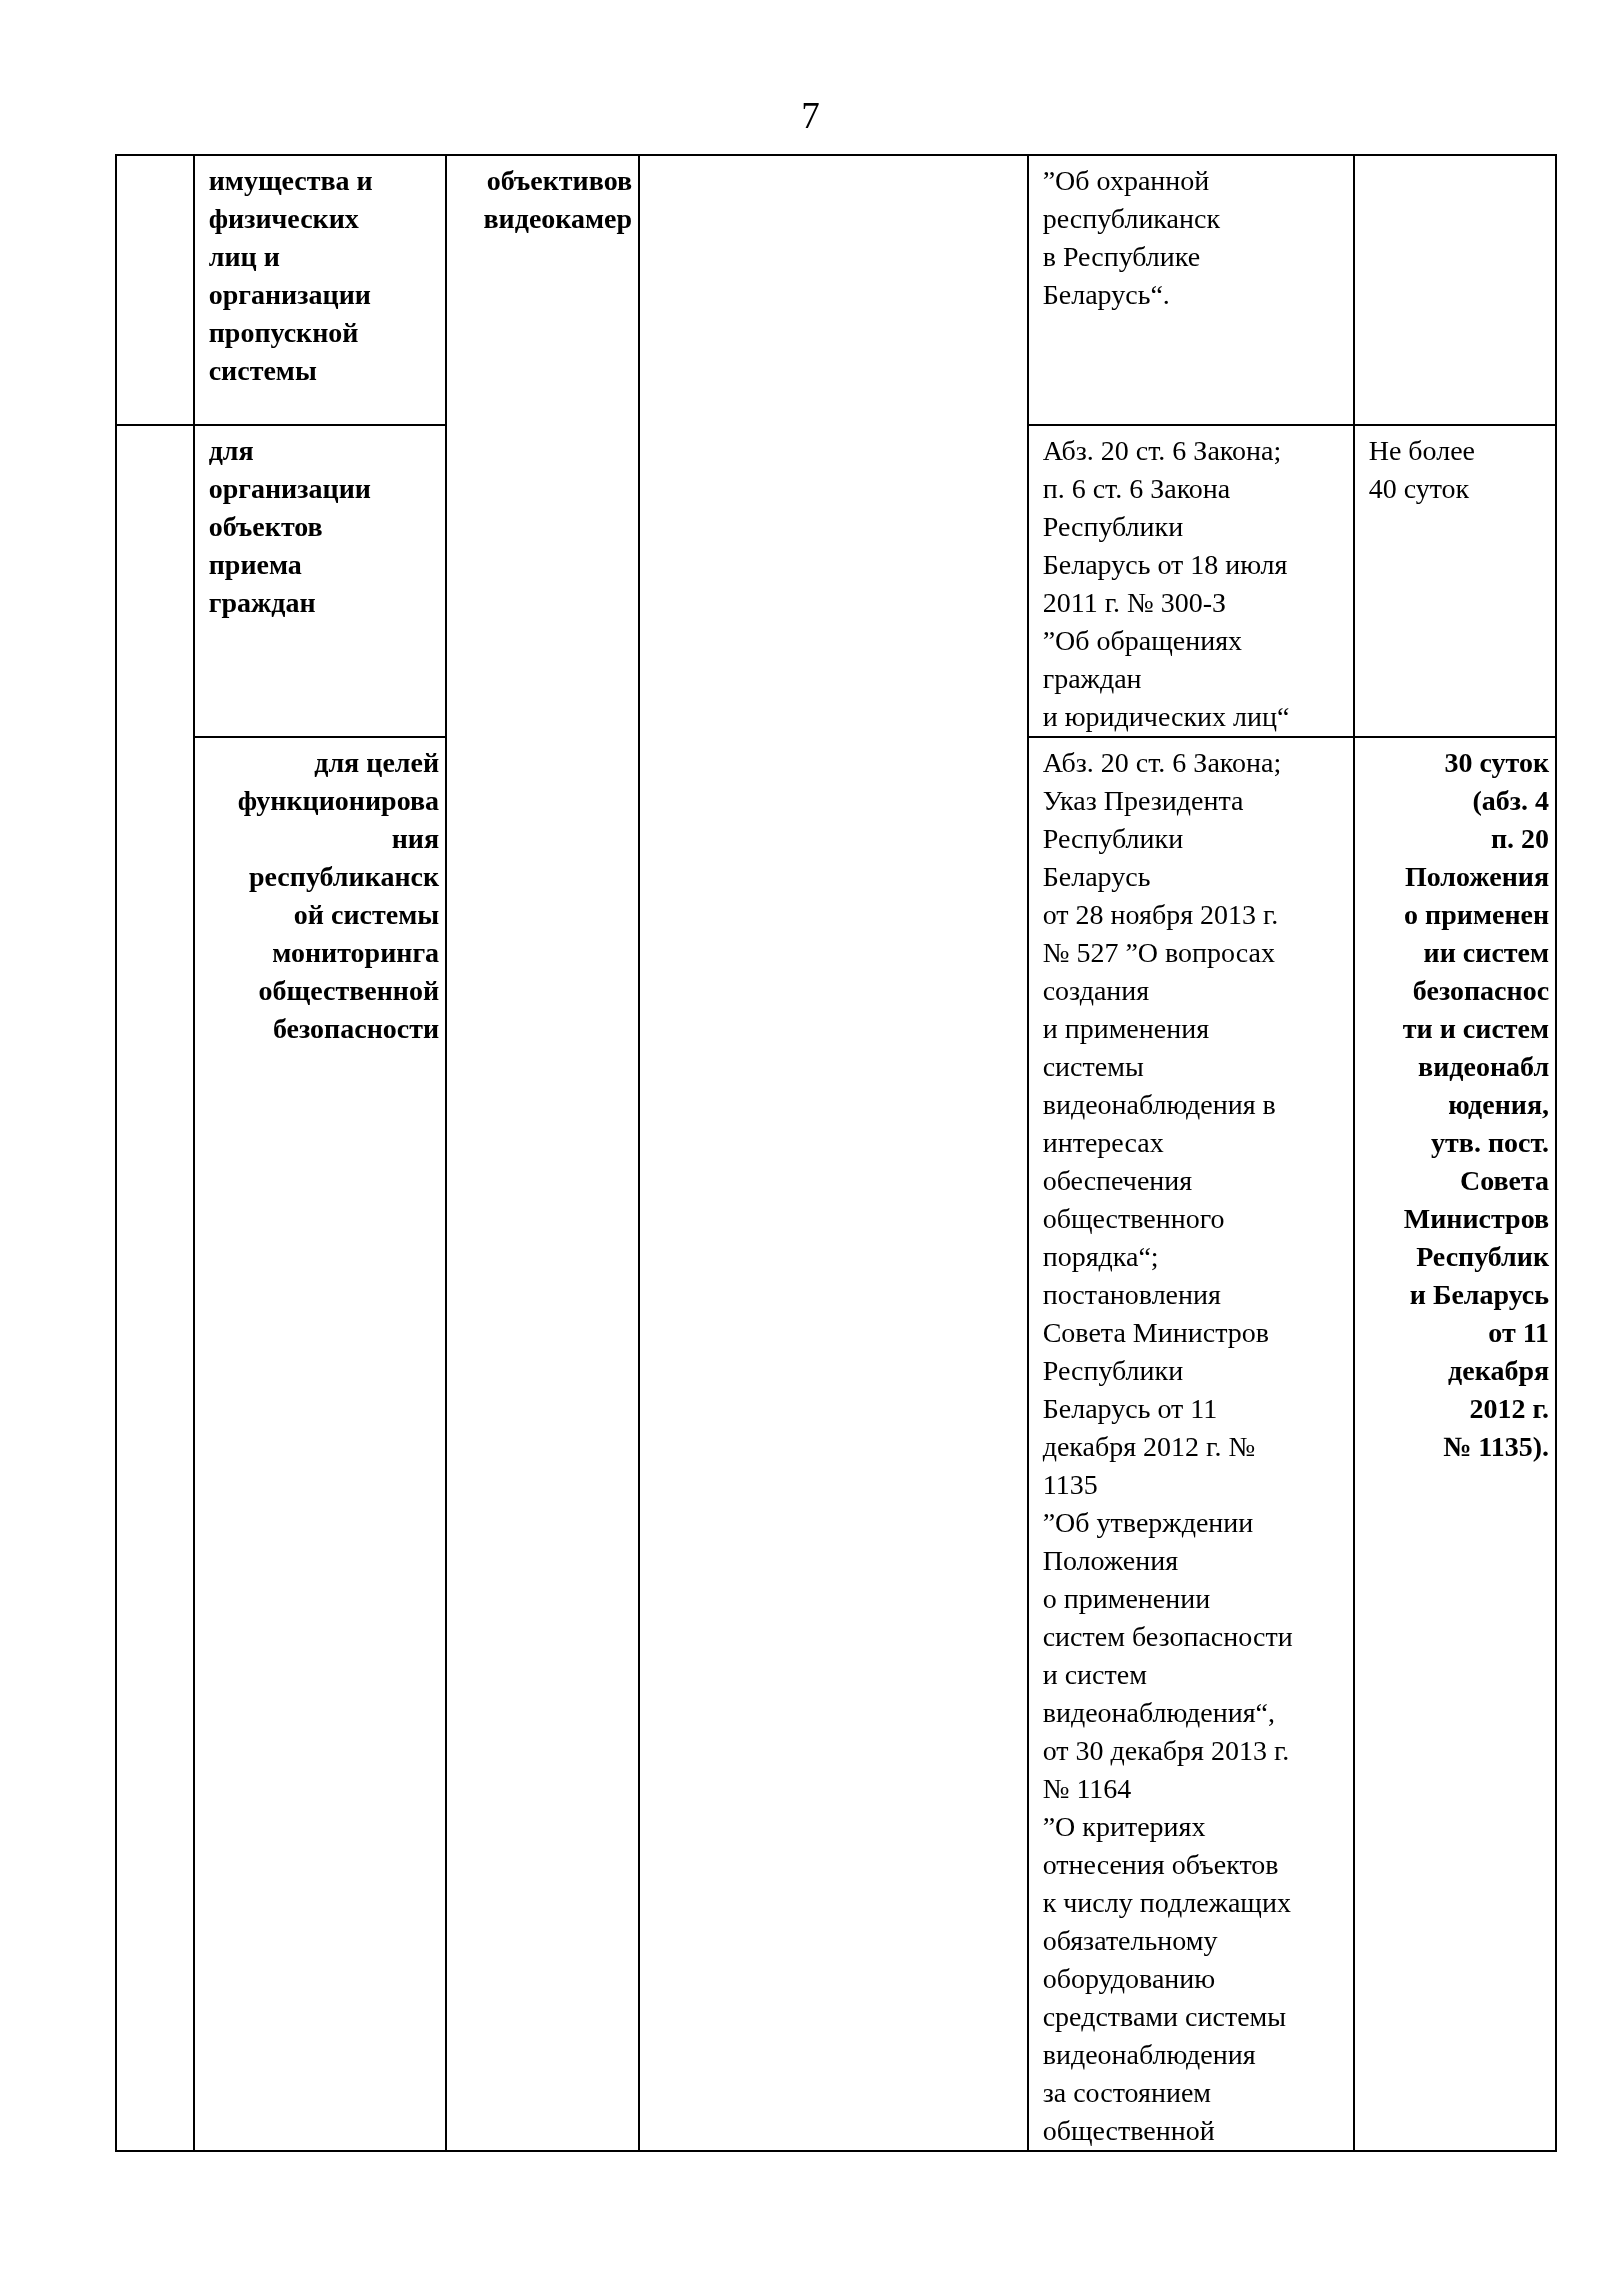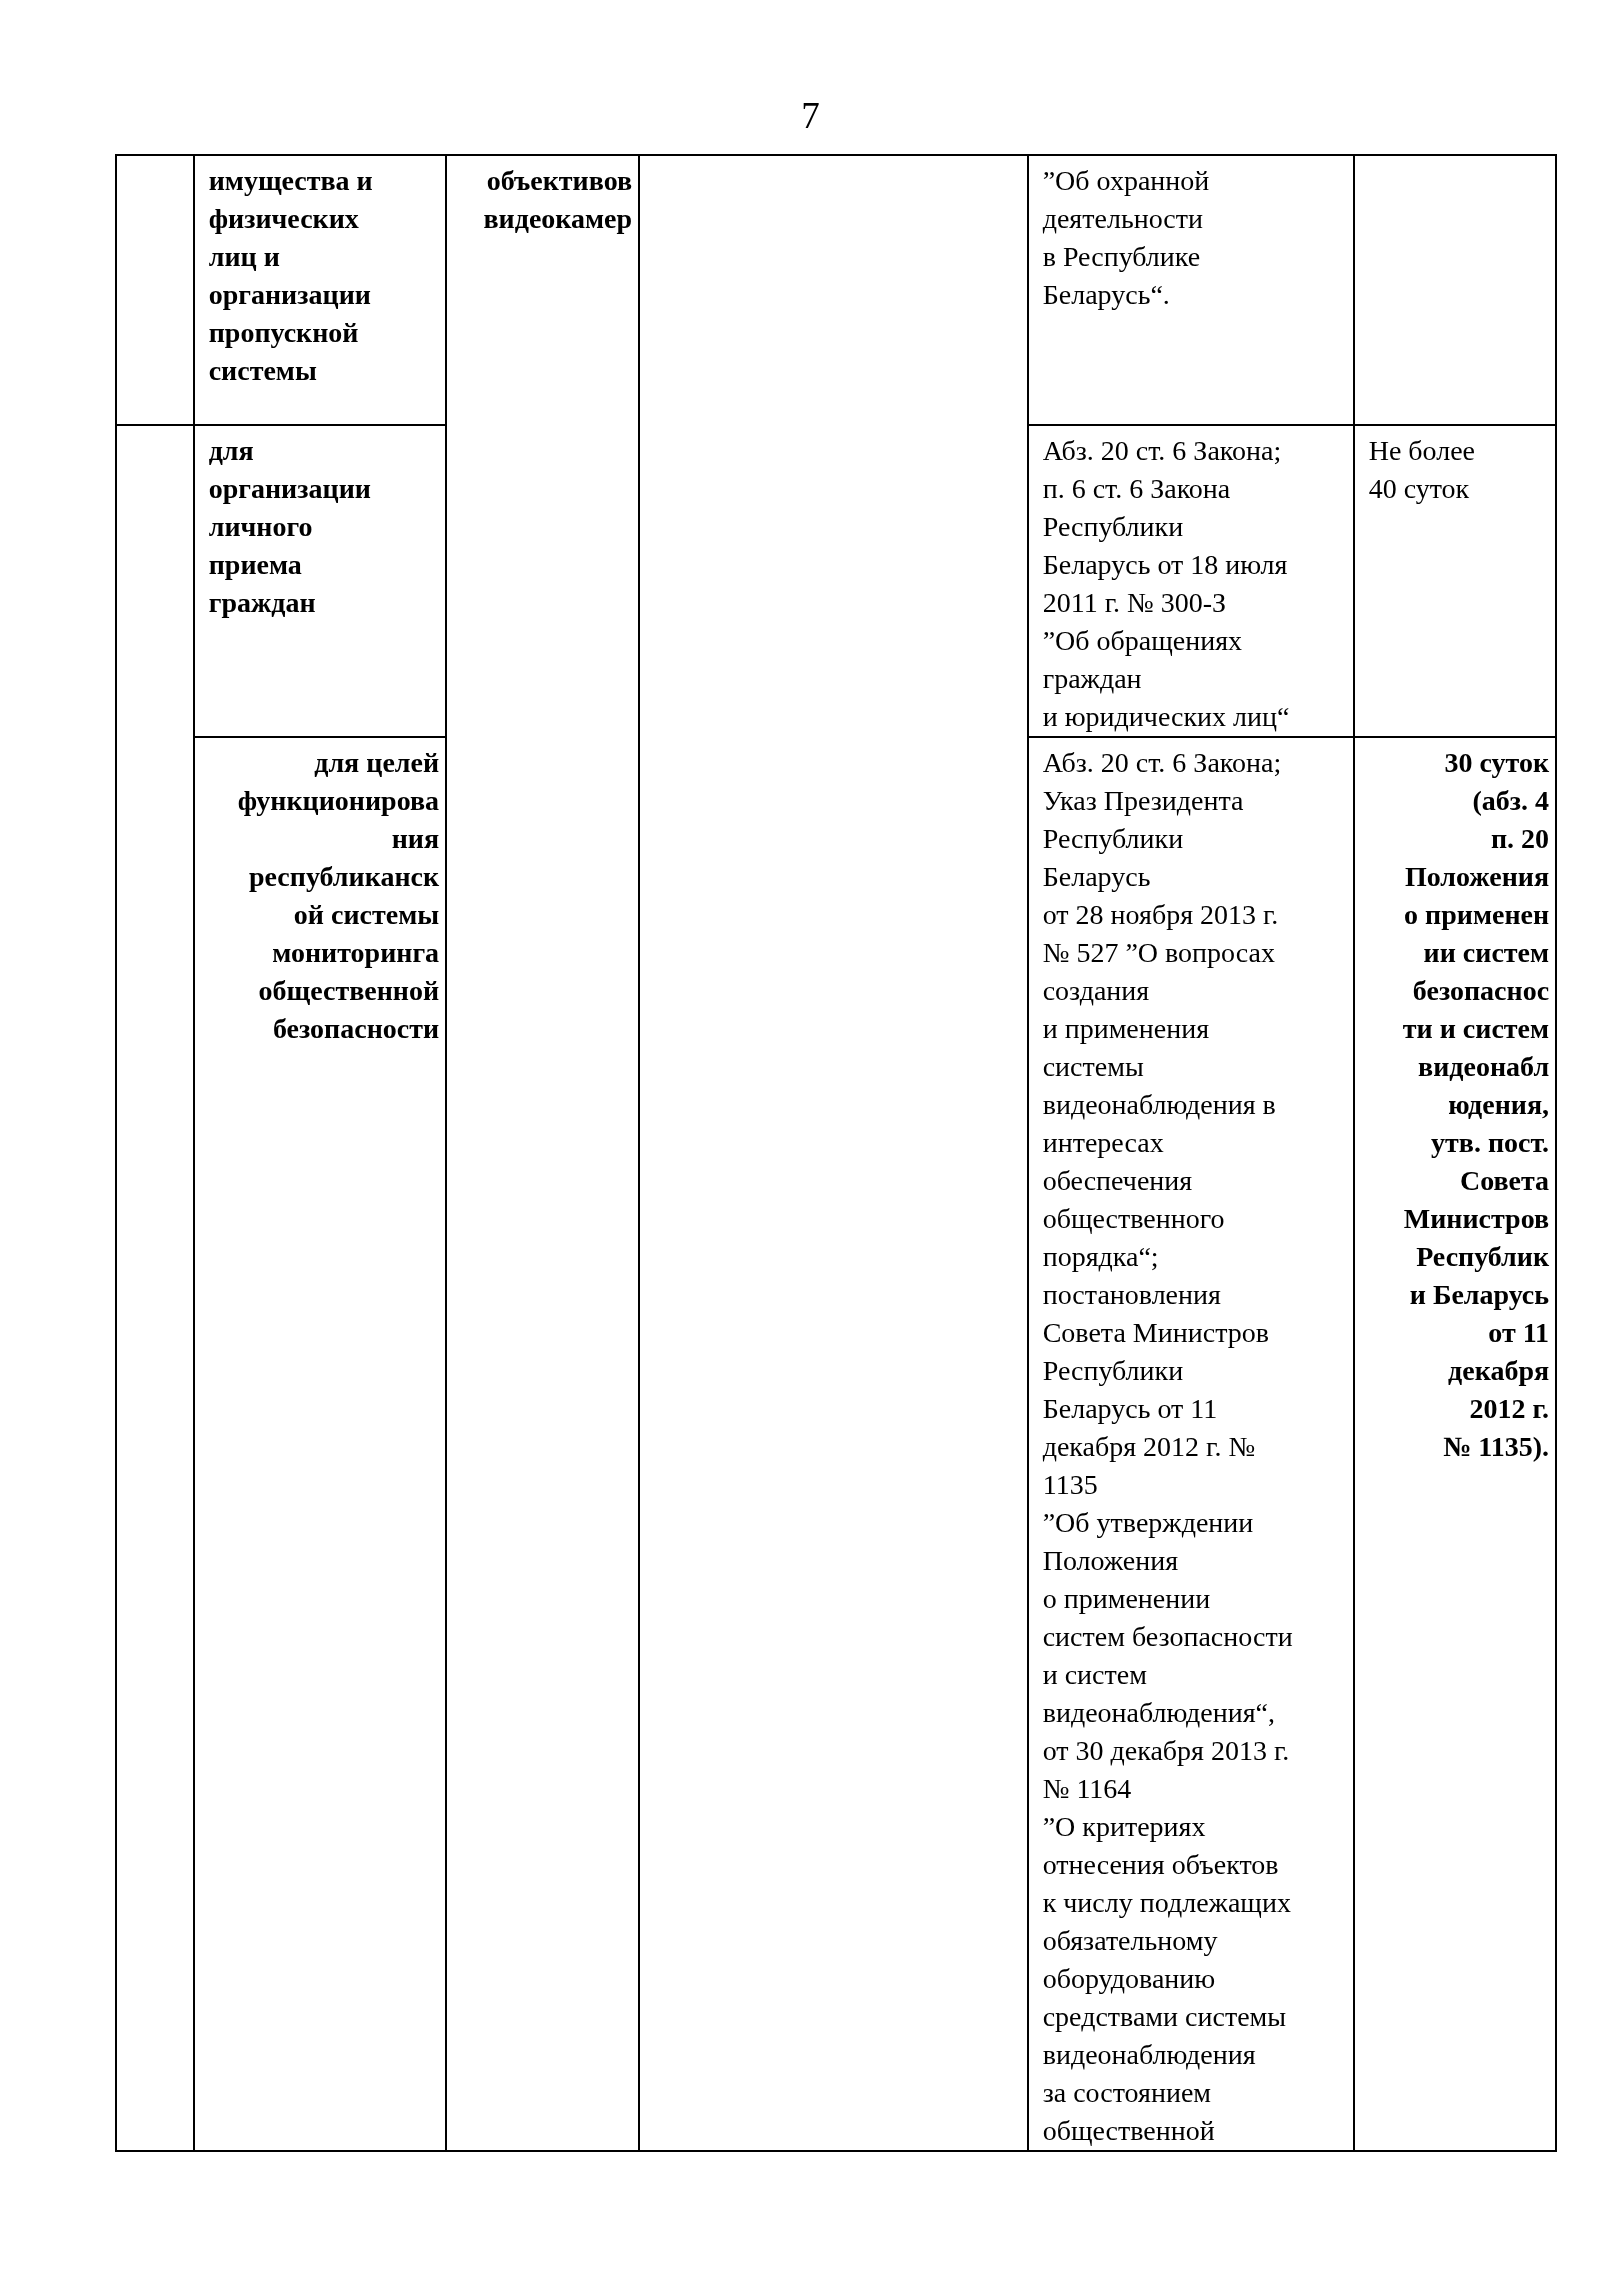--- a/index.html
+++ b/index.html
@@ -36,30 +36,30 @@
       <td class="bold">имущества и
 физических
 лиц и
 организации
 пропускной
 системы</td>
       <td class="bold cell-pad-small" rowspan="3">объективов
 видеокамер</td>
       <td rowspan="3"></td>
       <td>”Об  охранной
-деятельности
+республиканск
 в Республике
 Беларусь“.</td>
       <td></td>
     </tr>
     <tr style="height:302px;">
       <td rowspan="2"></td>
       <td class="bold">для
 организации
-личного
+объектов
 приема
 граждан</td>
       <td>Абз. 20 ст. 6 Закона;
 п. 6 ст. 6 Закона
 Республики
 Беларусь от 18 июля
 2011 г. № 300-З
 ”Об обращениях
 граждан
 и юридических лиц“</td>

